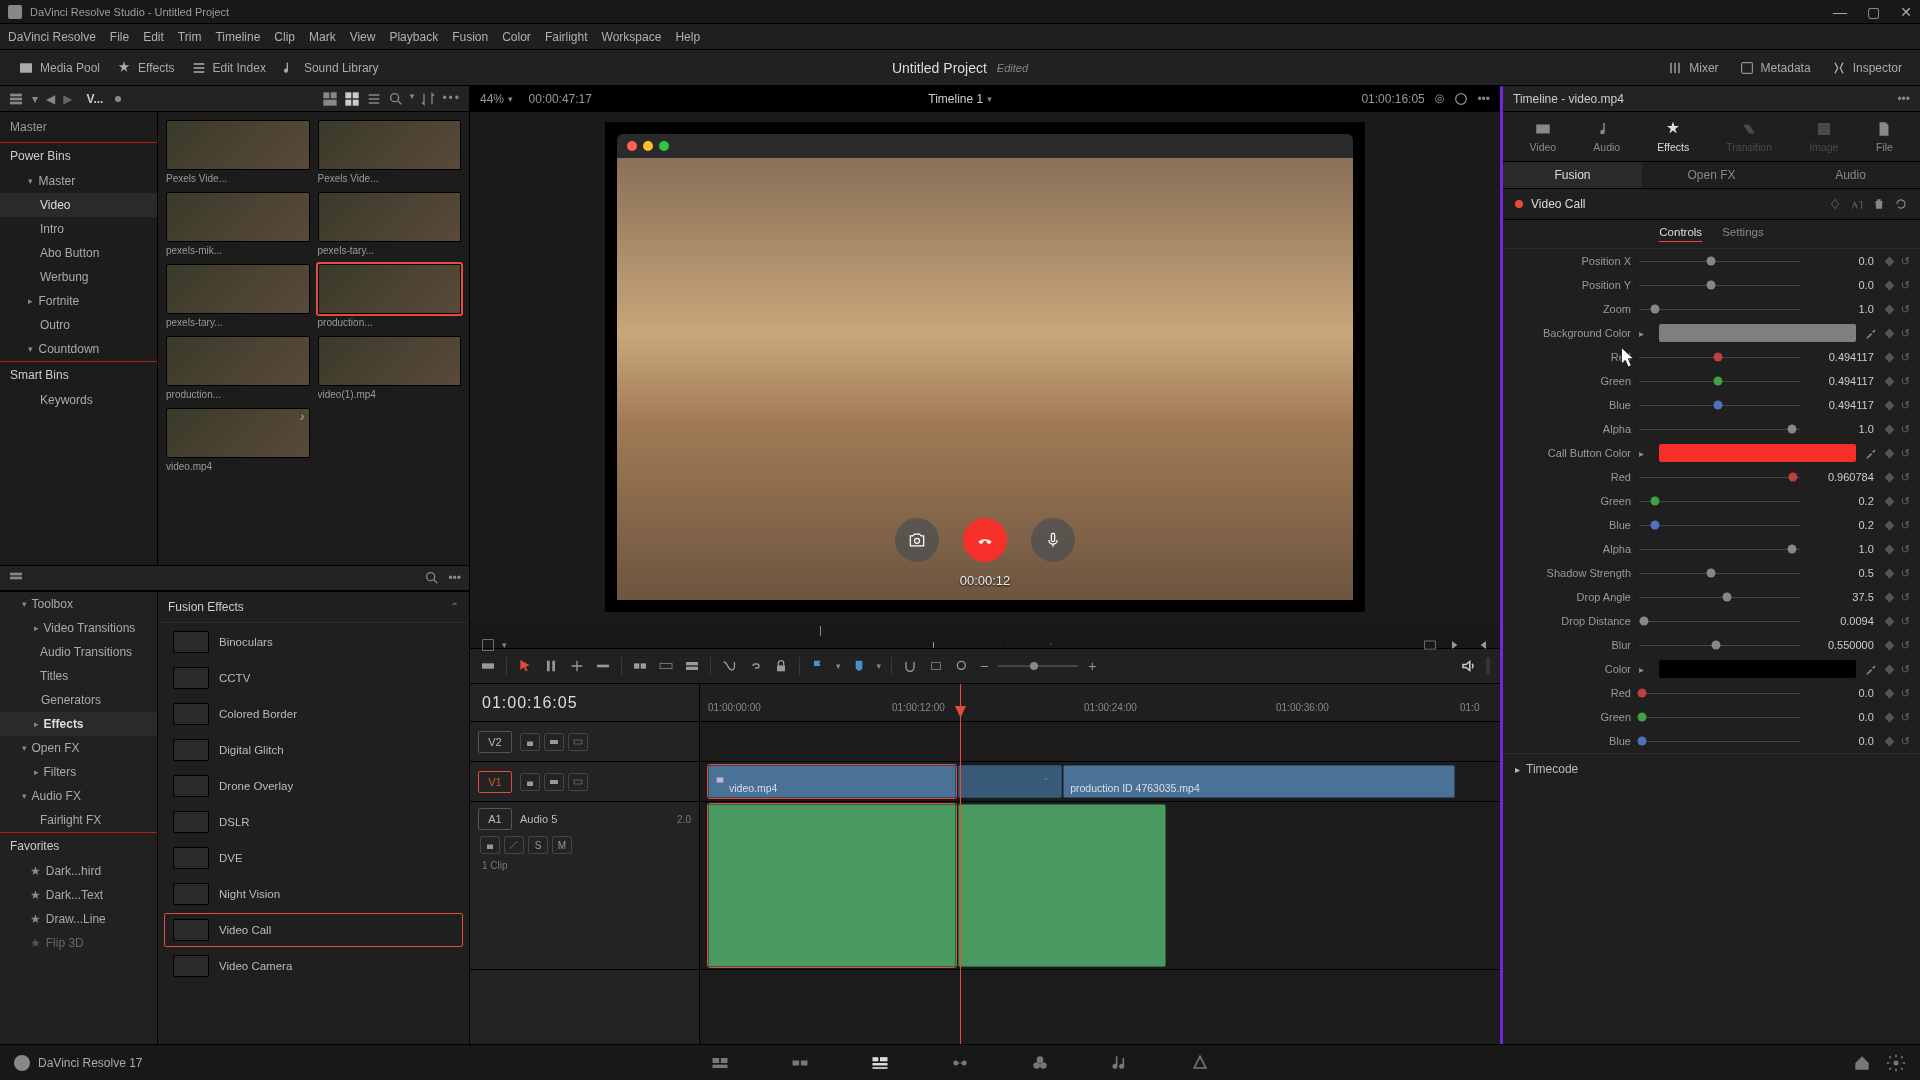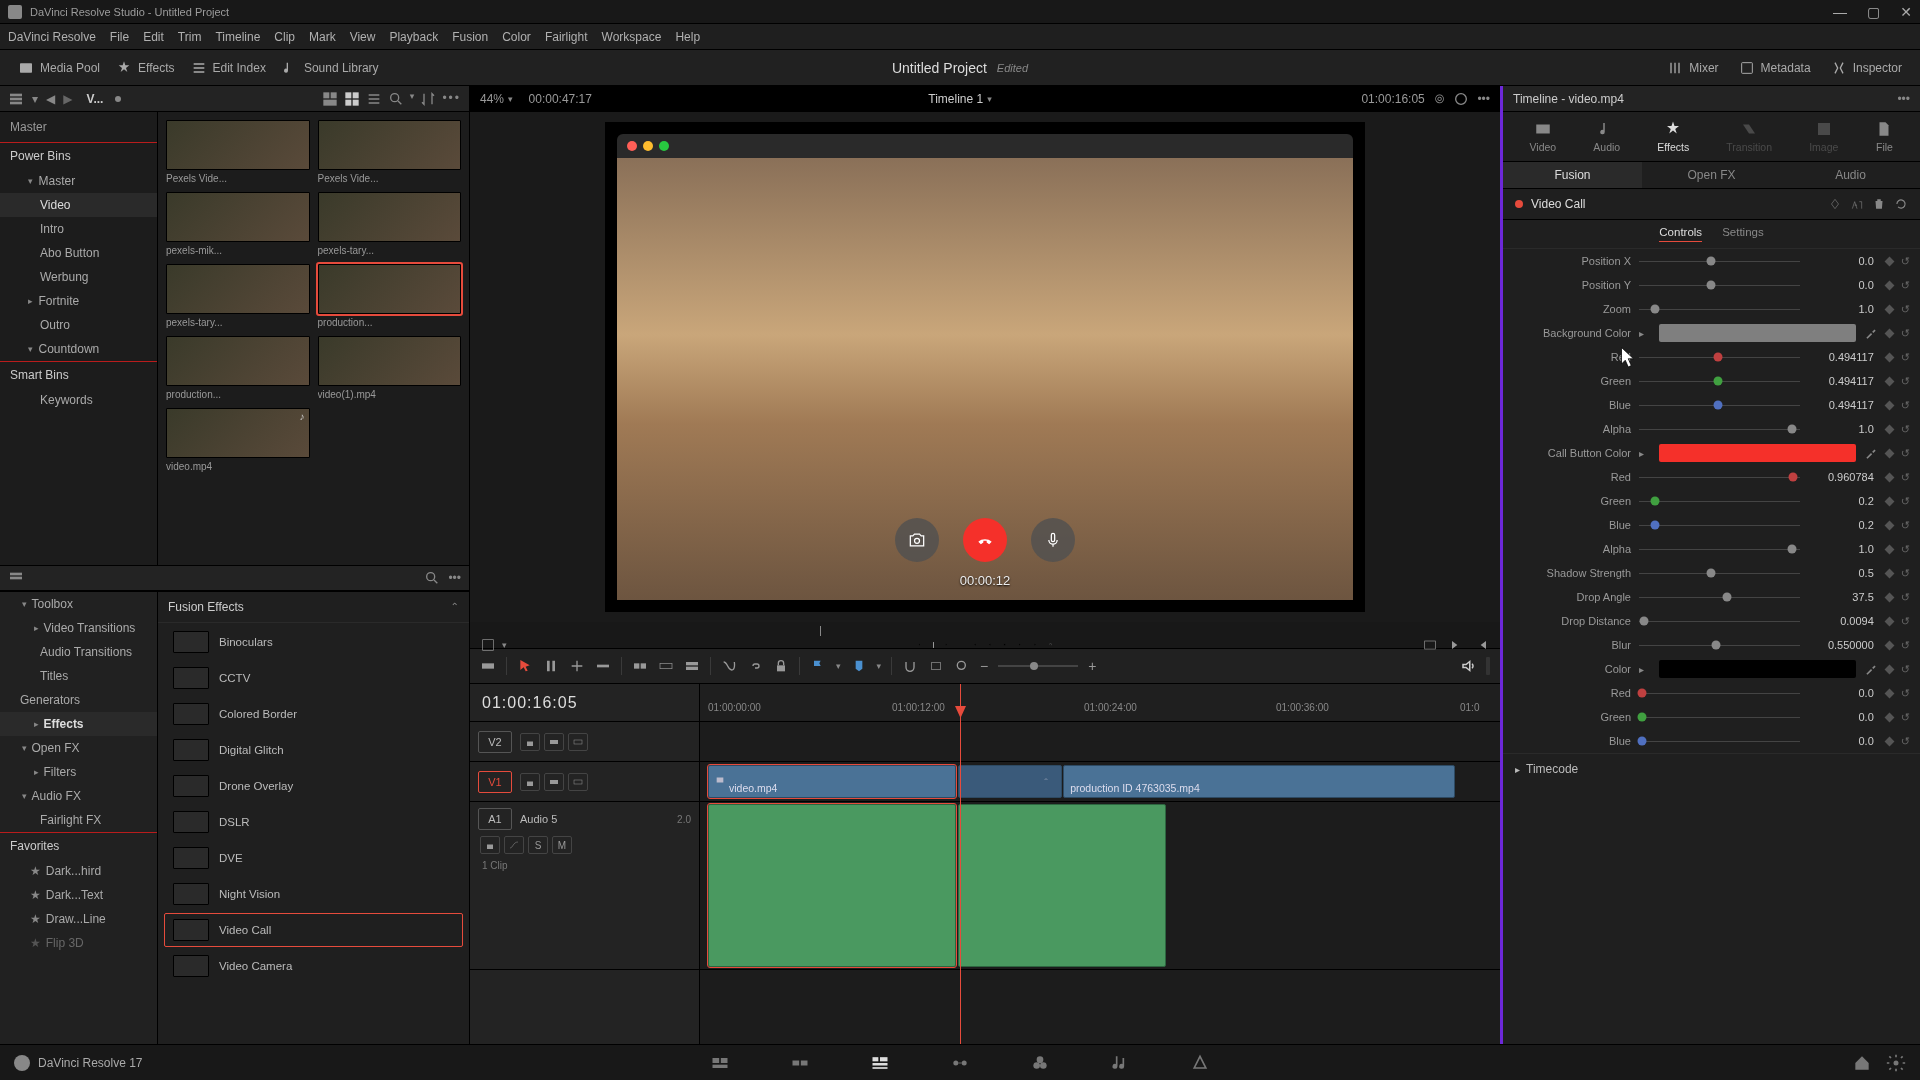--- a/index.html
+++ b/index.html
@@ -370,21 +370,21 @@
       <div class="fx-tree-item">
             <span class="tree-chevron">▾</span>
             <span>Toolbox</span>
           </div>
       <div class="fx-tree-item" style="padding-left:34px">
             <span class="tree-chevron">▸</span>
             <span>Video Transitions</span>
           </div>
       <div class="fx-tree-item" style="padding-left:40px">Audio Transitions</div>
       <div class="fx-tree-item" style="padding-left:40px">Titles</div>
-      <div class="fx-tree-item" style="padding-left:20px">Generators</div>
+      <div class="fx-tree-item" style="padding-left:41px">Generators</div>
       <div class="fx-tree-item active" style="padding-left:34px">
             <span class="tree-chevron">▸</span>
             <span style="font-weight:600;color:#ddd">Effects</span>
           </div>
       <div class="fx-tree-item">
             <span class="tree-chevron">▾</span>
             <span>Open FX</span>
           </div>
       <div class="fx-tree-item" style="padding-left:34px">
             <span class="tree-chevron">▸</span>

